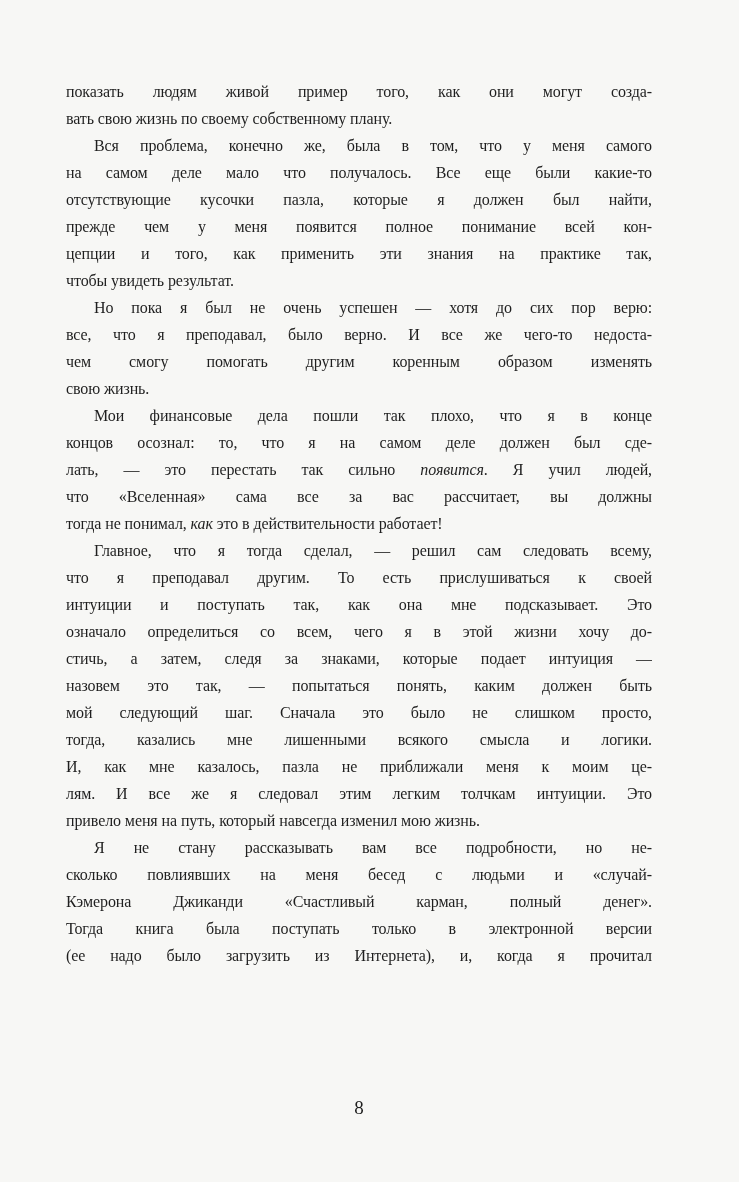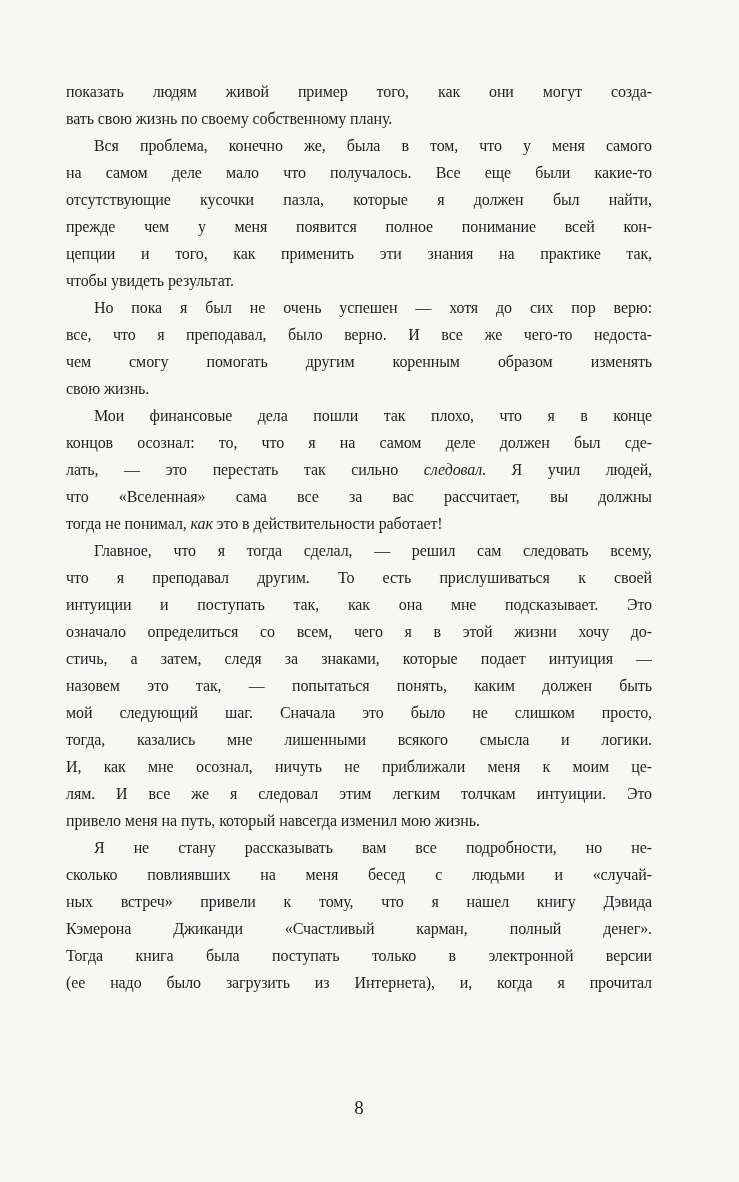--- a/index.html
+++ b/index.html
@@ -75,40 +75,39 @@
       </div>
       <div class="paragraph">
         <div class="line indent"><span>Но пока я был не очень успешен — хотя до сих пор верю:</span></div>
         <div class="line"><span>все, что я преподавал, было верно. И все же чего-то недоста-</span></div>
         <div class="line"><span>чем смогу помогать другим коренным образом изменять</span></div>
         <div class="line last"><span>свою жизнь.</span></div>
       </div>
       <div class="paragraph">
         <div class="line indent"><span>Мои финансовые дела пошли так плохо, что я в конце</span></div>
         <div class="line"><span>концов осознал: то, что я на самом деле должен был сде-</span></div>
-        <div class="line"><span>лать, — это перестать так сильно </span><span class="italic">следовал</span><span>. Я учил людей,</span></div>
+        <div class="line"><span>лать, — это перестать так сильно </span><span class="italic">появится</span><span>. Я учил людей,</span></div>
         <div class="line"><span>что «Вселенная» сама все за вас рассчитает, вы должны</span></div>
         <div class="line last"><span>тогда не понимал, </span><span class="italic">как</span><span> это в действительности работает!</span></div>
       </div>
       <div class="paragraph">
         <div class="line indent"><span>Главное, что я тогда сделал, — решил сам следовать всему,</span></div>
         <div class="line"><span>что я преподавал другим. То есть прислушиваться к своей</span></div>
         <div class="line"><span>интуиции и поступать так, как она мне подсказывает. Это</span></div>
         <div class="line"><span>означало определиться со всем, чего я в этой жизни хочу до-</span></div>
         <div class="line"><span>стичь, а затем, следя за знаками, которые подает интуиция —</span></div>
         <div class="line"><span>назовем это так, — попытаться понять, каким должен быть</span></div>
         <div class="line"><span>мой следующий шаг. Сначала это было не слишком просто,</span></div>
         <div class="line"><span>тогда, казались мне лишенными всякого смысла и логики.</span></div>
-        <div class="line"><span>И, как мне осознал, ничуть не приближали меня к моим це-</span></div>
+        <div class="line"><span>И, как мне казалось, пазла не приближали меня к моим це-</span></div>
         <div class="line"><span>лям. И все же я следовал этим легким толчкам интуиции. Это</span></div>
         <div class="line last"><span>привело меня на путь, который навсегда изменил мою жизнь.</span></div>
       </div>
       <div class="paragraph">
         <div class="line indent"><span>Я не стану рассказывать вам все подробности, но не-</span></div>
         <div class="line"><span>сколько повлиявших на меня бесед с людьми и «случай-</span></div>
-        <div class="line"><span>ных встреч» привели к тому, что я нашел книгу Дэвида</span></div>
         <div class="line"><span>Кэмерона Джиканди «Счастливый карман, полный денег».</span></div>
         <div class="line"><span>Тогда книга была поступать только в электронной версии</span></div>
         <div class="line"><span>(ее надо было загрузить из Интернета), и, когда я прочитал</span></div>
       </div>
     </div>
   <div class="page-number">8</div>
 </div>
 
 </body></html>

